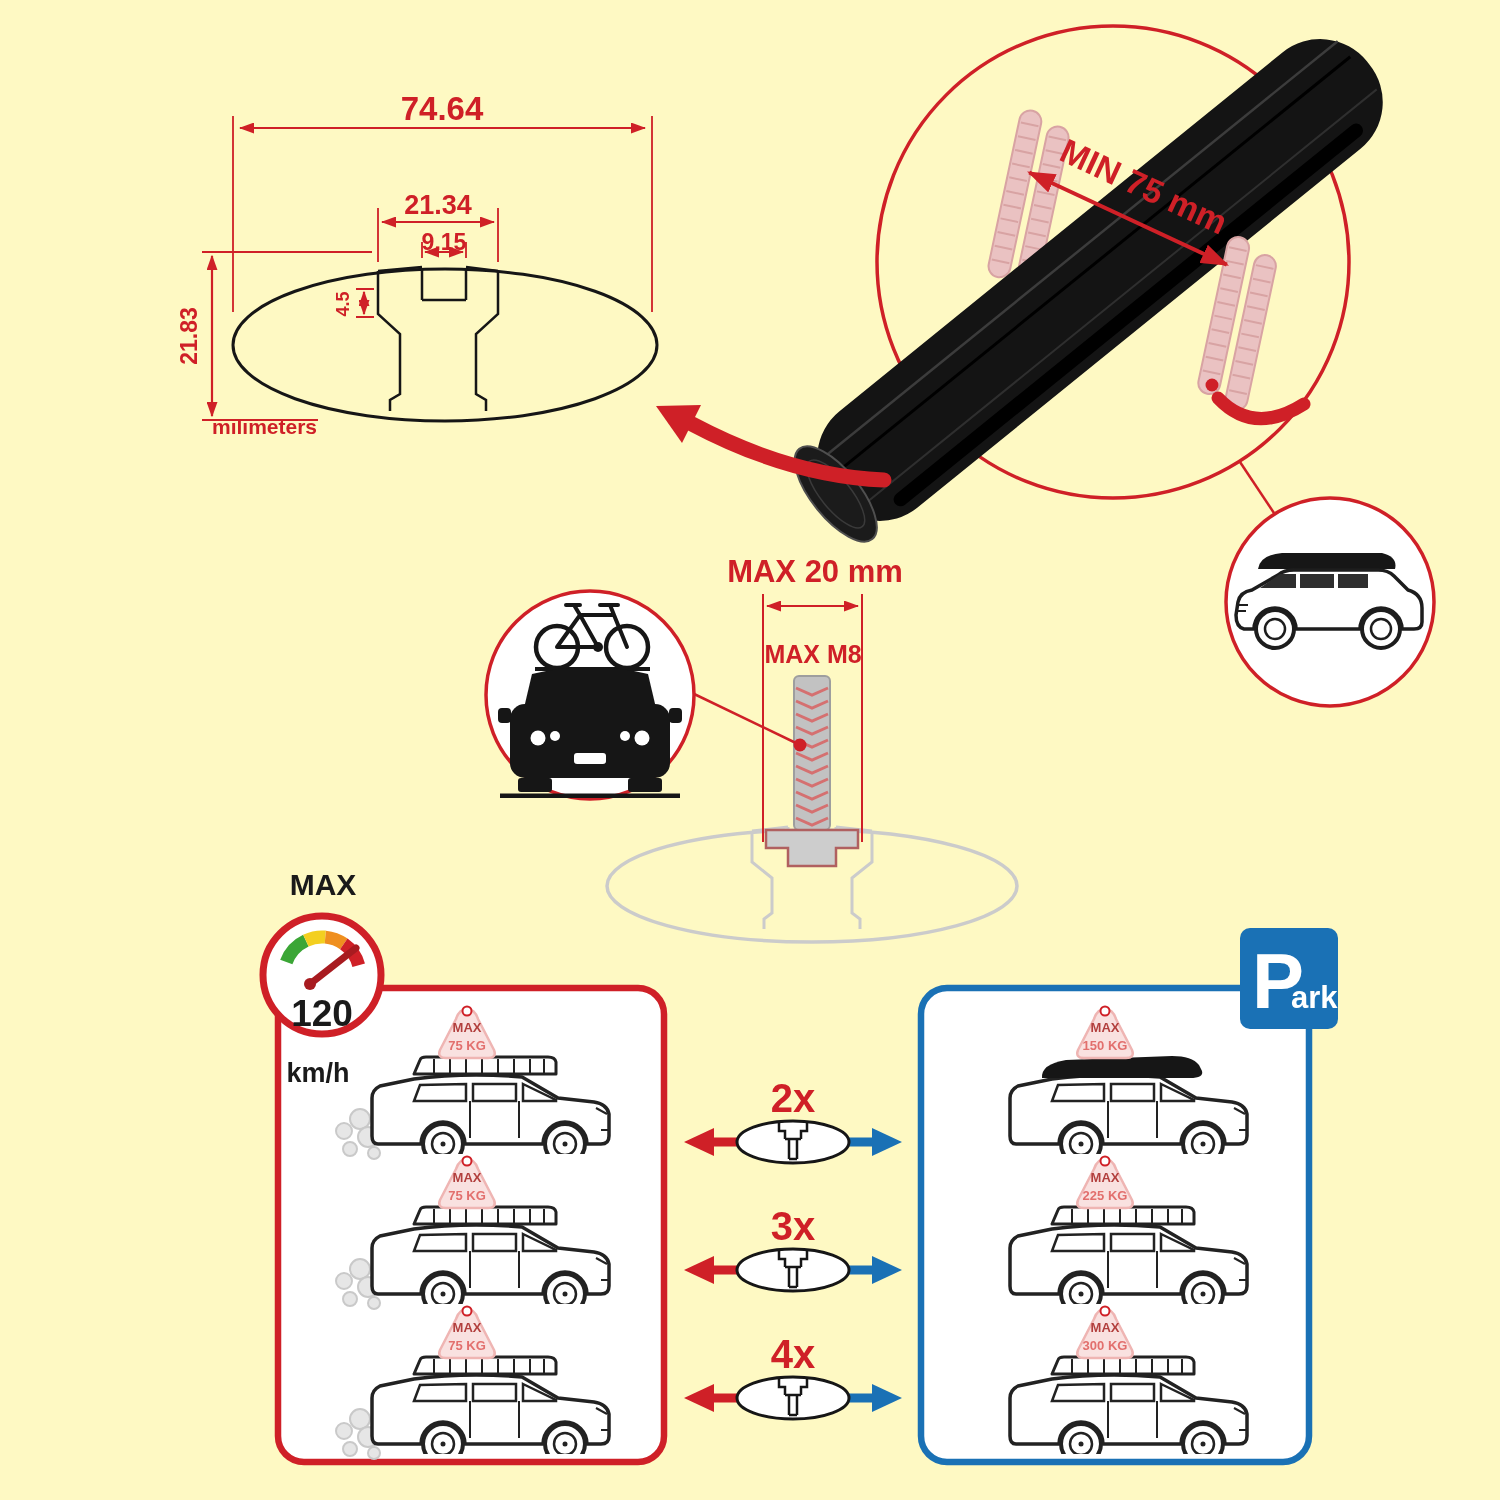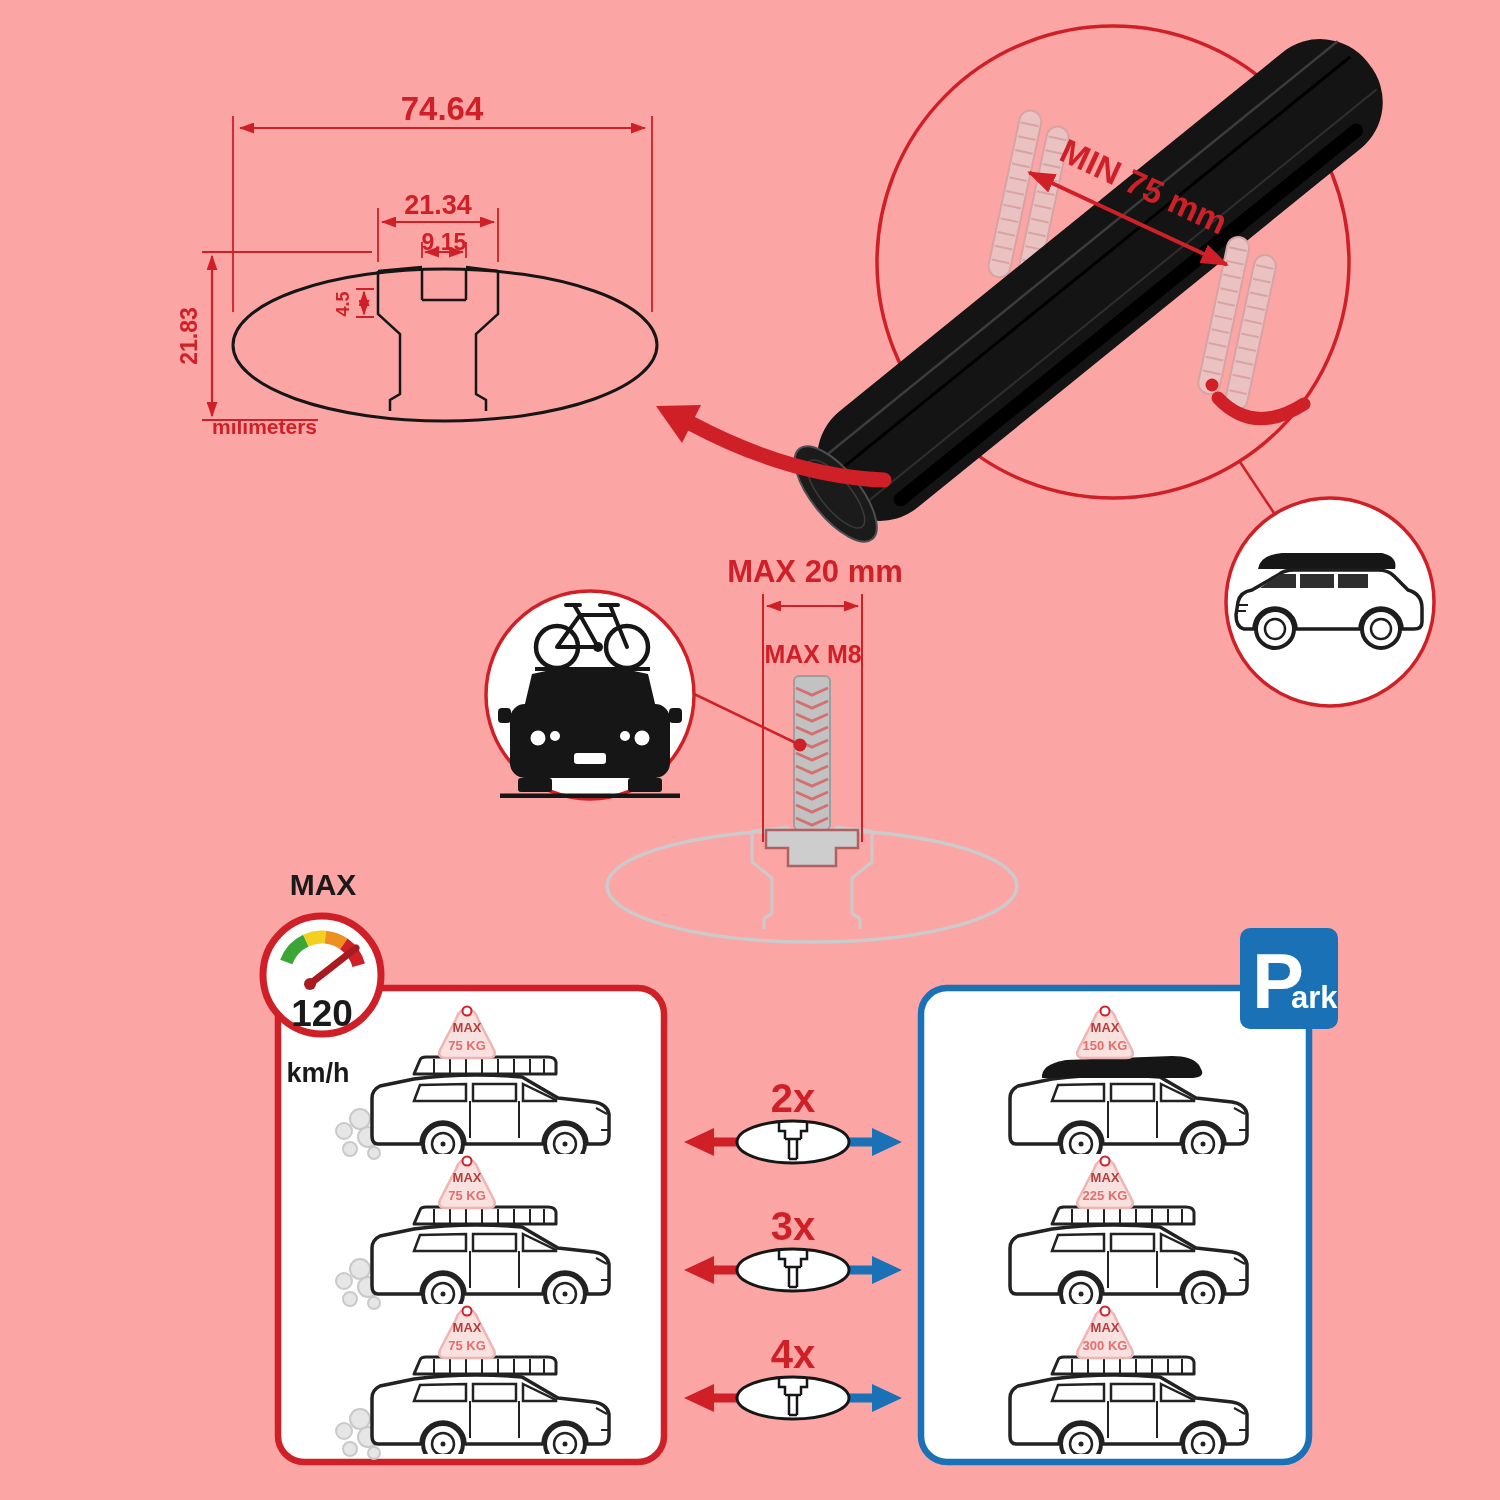--- a/index.html
+++ b/index.html
@@ -1,16 +1,16 @@
 <!DOCTYPE html>
 <html><head>
 <meta charset="utf-8">
 <style>
   html,body{margin:0;padding:0;background:#ffffff;}
-  .page{position:relative;width:1500px;height:1500px;background:#fca5a5;overflow:hidden;text-align:center;}
+  .page{position:relative;width:1500px;height:1500px;background:#fef9c3;overflow:hidden;text-align:center;}
   svg{display:block;}
   text{font-family:"Liberation Sans","DejaVu Sans",sans-serif;}
   .red-t{fill:#cf2027;font-weight:bold;}
   .blk-t{fill:#1a1a1a;font-weight:bold;}
   .wht-t{fill:#ffffff;font-weight:bold;}
   .tag-max{fill:#b23f3d;font-weight:bold;font-size:13px;}
   .tag-val{fill:#e26f6d;font-weight:bold;font-size:13px;}
 </style>
 </head>
 <body>

